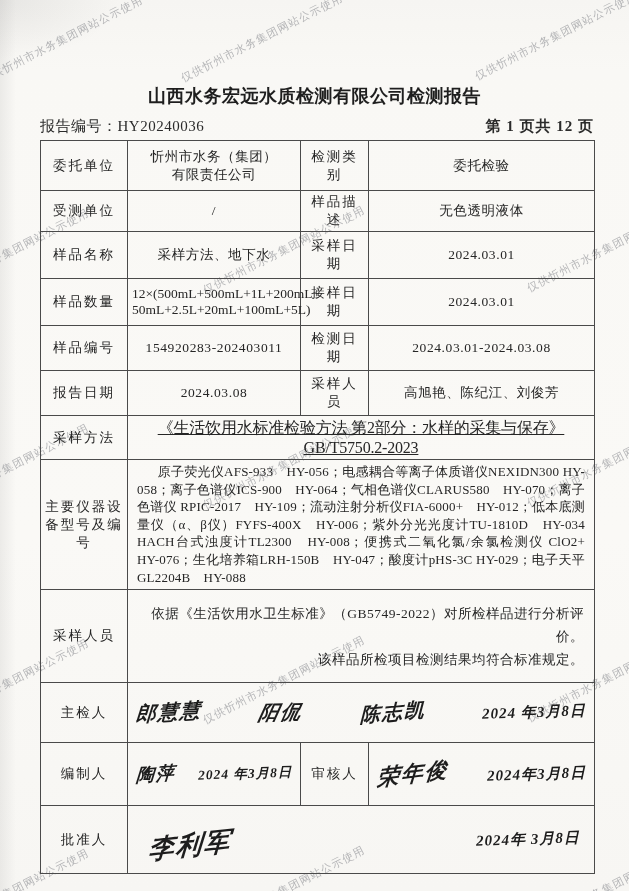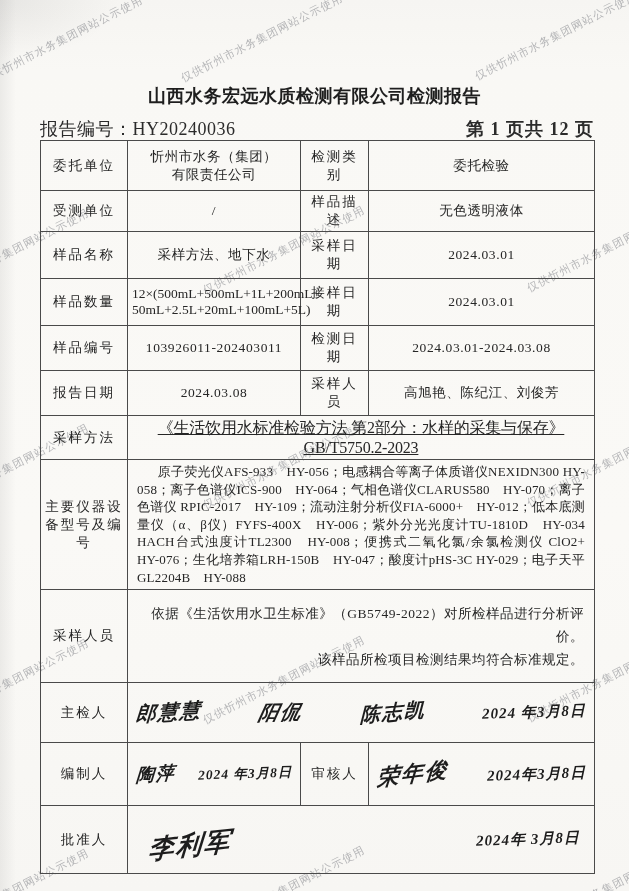--- a/index.html
+++ b/index.html
@@ -35,21 +35,21 @@
   }
   
   .title{
     position:absolute;top:84px;left:0;width:629px;
     text-align:center;font-size:18px;font-weight:bold;
     font-family:"Liberation Sans","DejaVu Sans",sans-serif;
     color:#1e1e1e;letter-spacing:.5px;margin:0;
   }
   .info-line{
     position:absolute;top:117px;left:40px;width:554px;height:18px;
-    font-size:18px;color:#2b2b2b;
+    font-size:15px;color:#2b2b2b;
   }
   .info-line .left{float:left;letter-spacing:.5px;}
   .info-line .right{float:right;letter-spacing:1px;font-weight:bold;}
   
   table.report-table{
     position:absolute;left:40px;top:140px;width:554px;
     border-collapse:collapse;table-layout:fixed;
     border:1.5px solid #3f3f3f;
   }
   td{
@@ -150,21 +150,21 @@
       </tr>
       <tr style="height:47px">
         <td class="lbl">样品数量</td>
         <td class="val" style="letter-spacing:0">12×(500mL+500mL+1L+200mL+
 50mL+2.5L+20mL+100mL+5L)</td>
         <td class="lbl">接样日期</td>
         <td class="val">2024.03.01</td>
       </tr>
       <tr style="height:45px">
         <td class="lbl">样品编号</td>
-        <td class="val">103926011-202403011</td>
+        <td class="val">154920283-202403011</td>
         <td class="lbl">检测日期</td>
         <td class="val">2024.03.01-2024.03.08</td>
       </tr>
       <tr style="height:45px">
         <td class="lbl">报告日期</td>
         <td class="val">2024.03.08</td>
         <td class="lbl">采样人员</td>
         <td class="val">高旭艳、陈纪江、刘俊芳</td>
       </tr>
       <tr style="height:38px">

